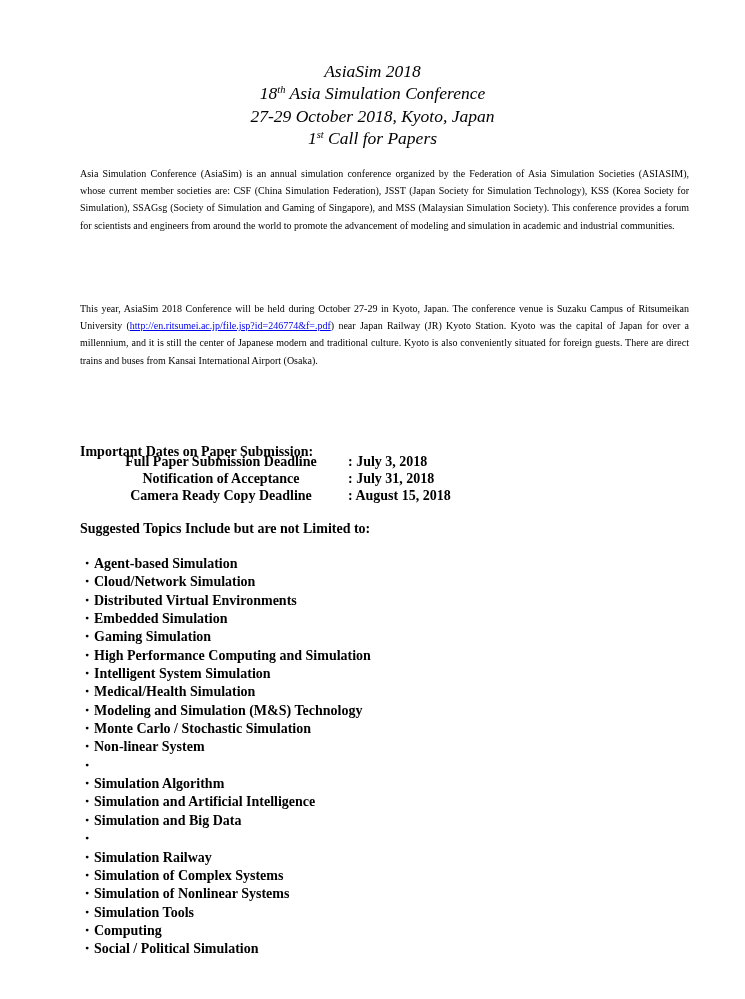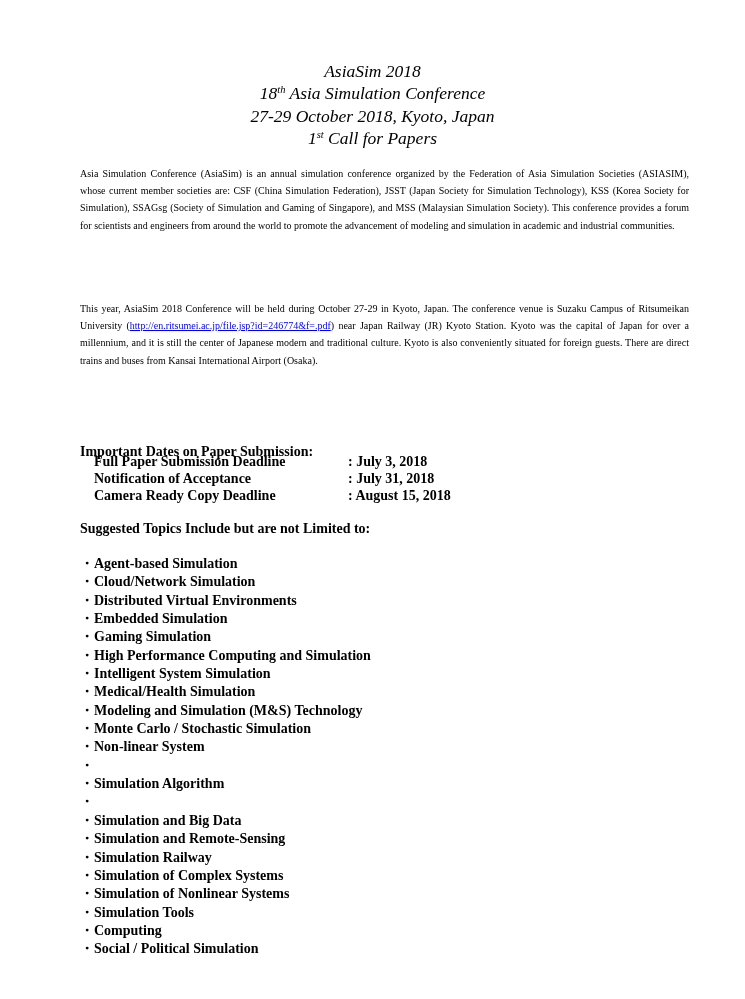--- a/index.html
+++ b/index.html
@@ -24,21 +24,21 @@
   .link { color: #0000ee; text-decoration: underline; margin-top: 32px; }
   .heading {
     position: absolute; left: 80px; font-size: 14px; font-weight: bold; line-height: 17px;
   }
   .heading-dates { top: 410px; margin-top: 33px; }
   .heading-topics { top: 520px; }
   .dates {
     position: absolute; left: 94px; top: 453px; font-size: 14px; font-weight: bold; line-height: 17.2px;
   }
   .date-row { display: flex; }
-  .date-label { width: 254px; }
+  .date-label { width: 254px; text-align: center; }
   .date-value { }
   .topics {
     position: absolute; left: 80px; top: 555px; font-size: 14px; font-weight: bold; line-height: 18.35px;
     margin: 0; padding: 0; list-style: none;
   }
   .topic { display: flex; white-space: nowrap; }
   .bullet { width: 14px; text-align: left; font-weight: bold; }
 </style>
 </head>
 <body>
@@ -122,28 +122,28 @@
       </li>
       <li class="topic">
         <span class="bullet">・</span>
       </li>
       <li class="topic">
         <span class="bullet">・</span>
         <span>Simulation Algorithm</span>
       </li>
       <li class="topic">
         <span class="bullet">・</span>
+        <span>Simulation and Artificial Intelligence</span>
       </li>
       <li class="topic">
         <span class="bullet">・</span>
         <span>Simulation and Big Data</span>
       </li>
       <li class="topic">
         <span class="bullet">・</span>
-        <span>Simulation and Remote-Sensing</span>
       </li>
       <li class="topic">
         <span class="bullet">・</span>
         <span>Simulation Railway</span>
       </li>
       <li class="topic">
         <span class="bullet">・</span>
         <span>Simulation of Complex Systems</span>
       </li>
       <li class="topic">

